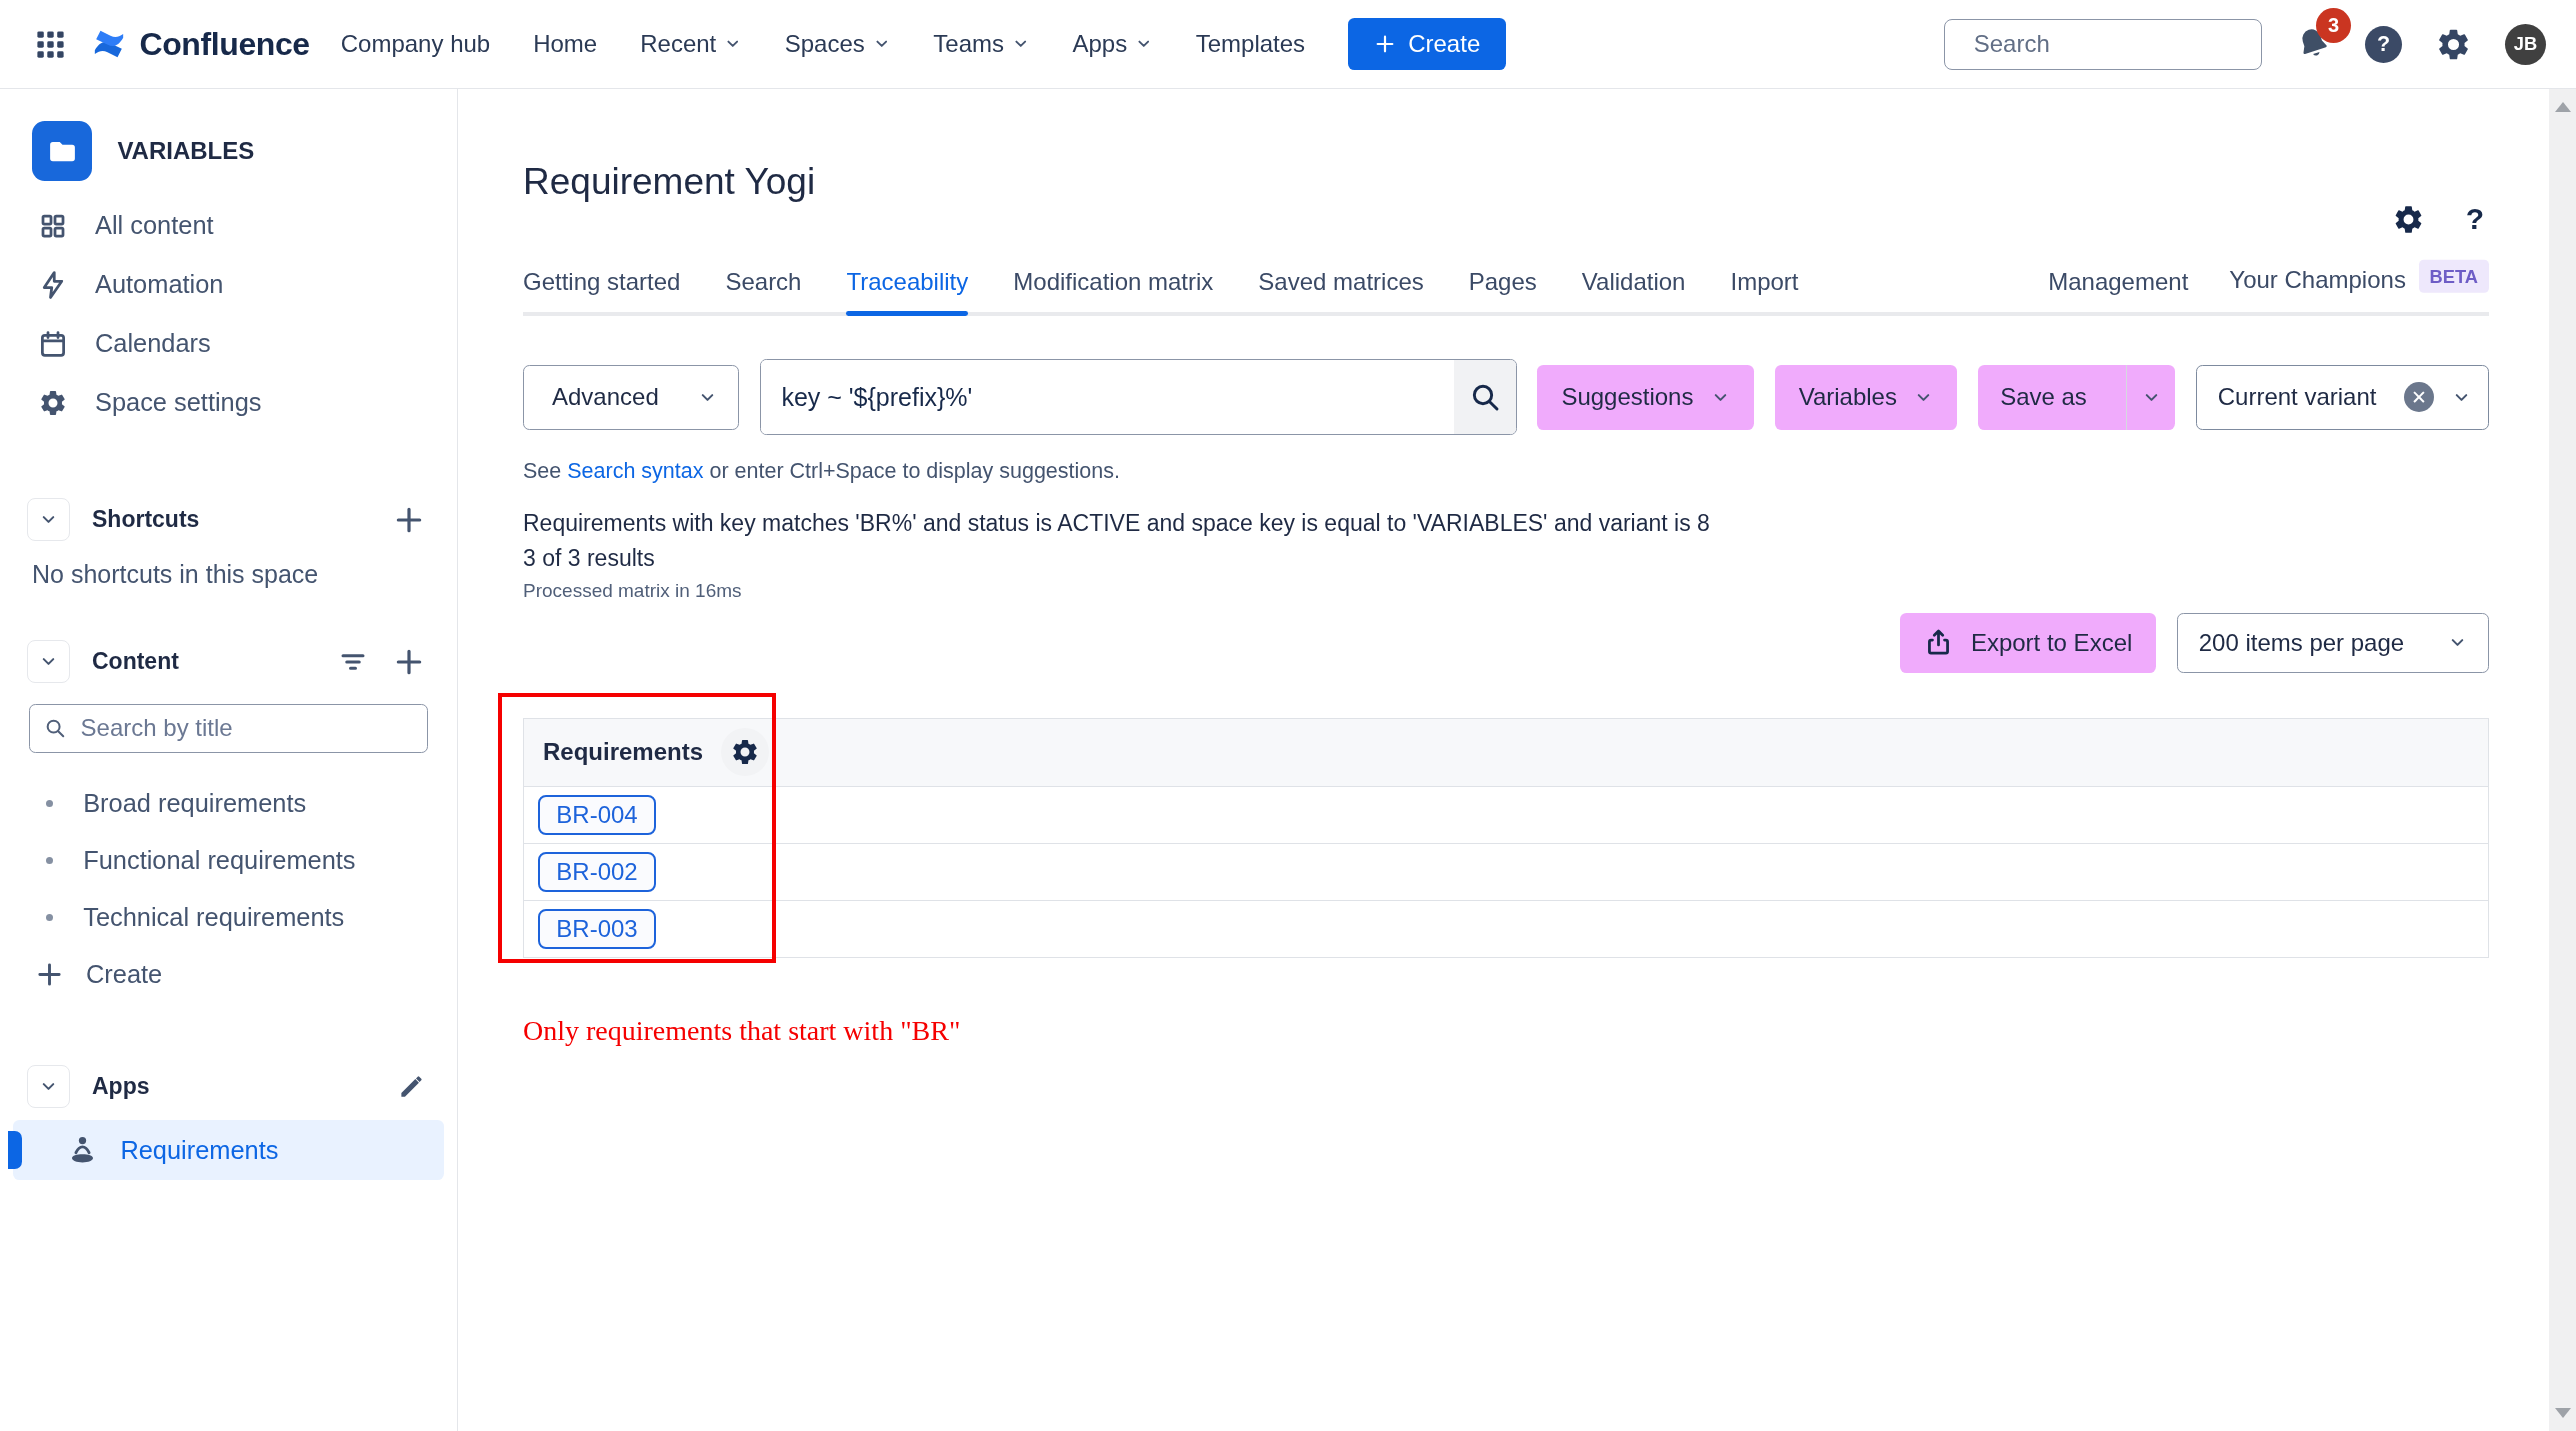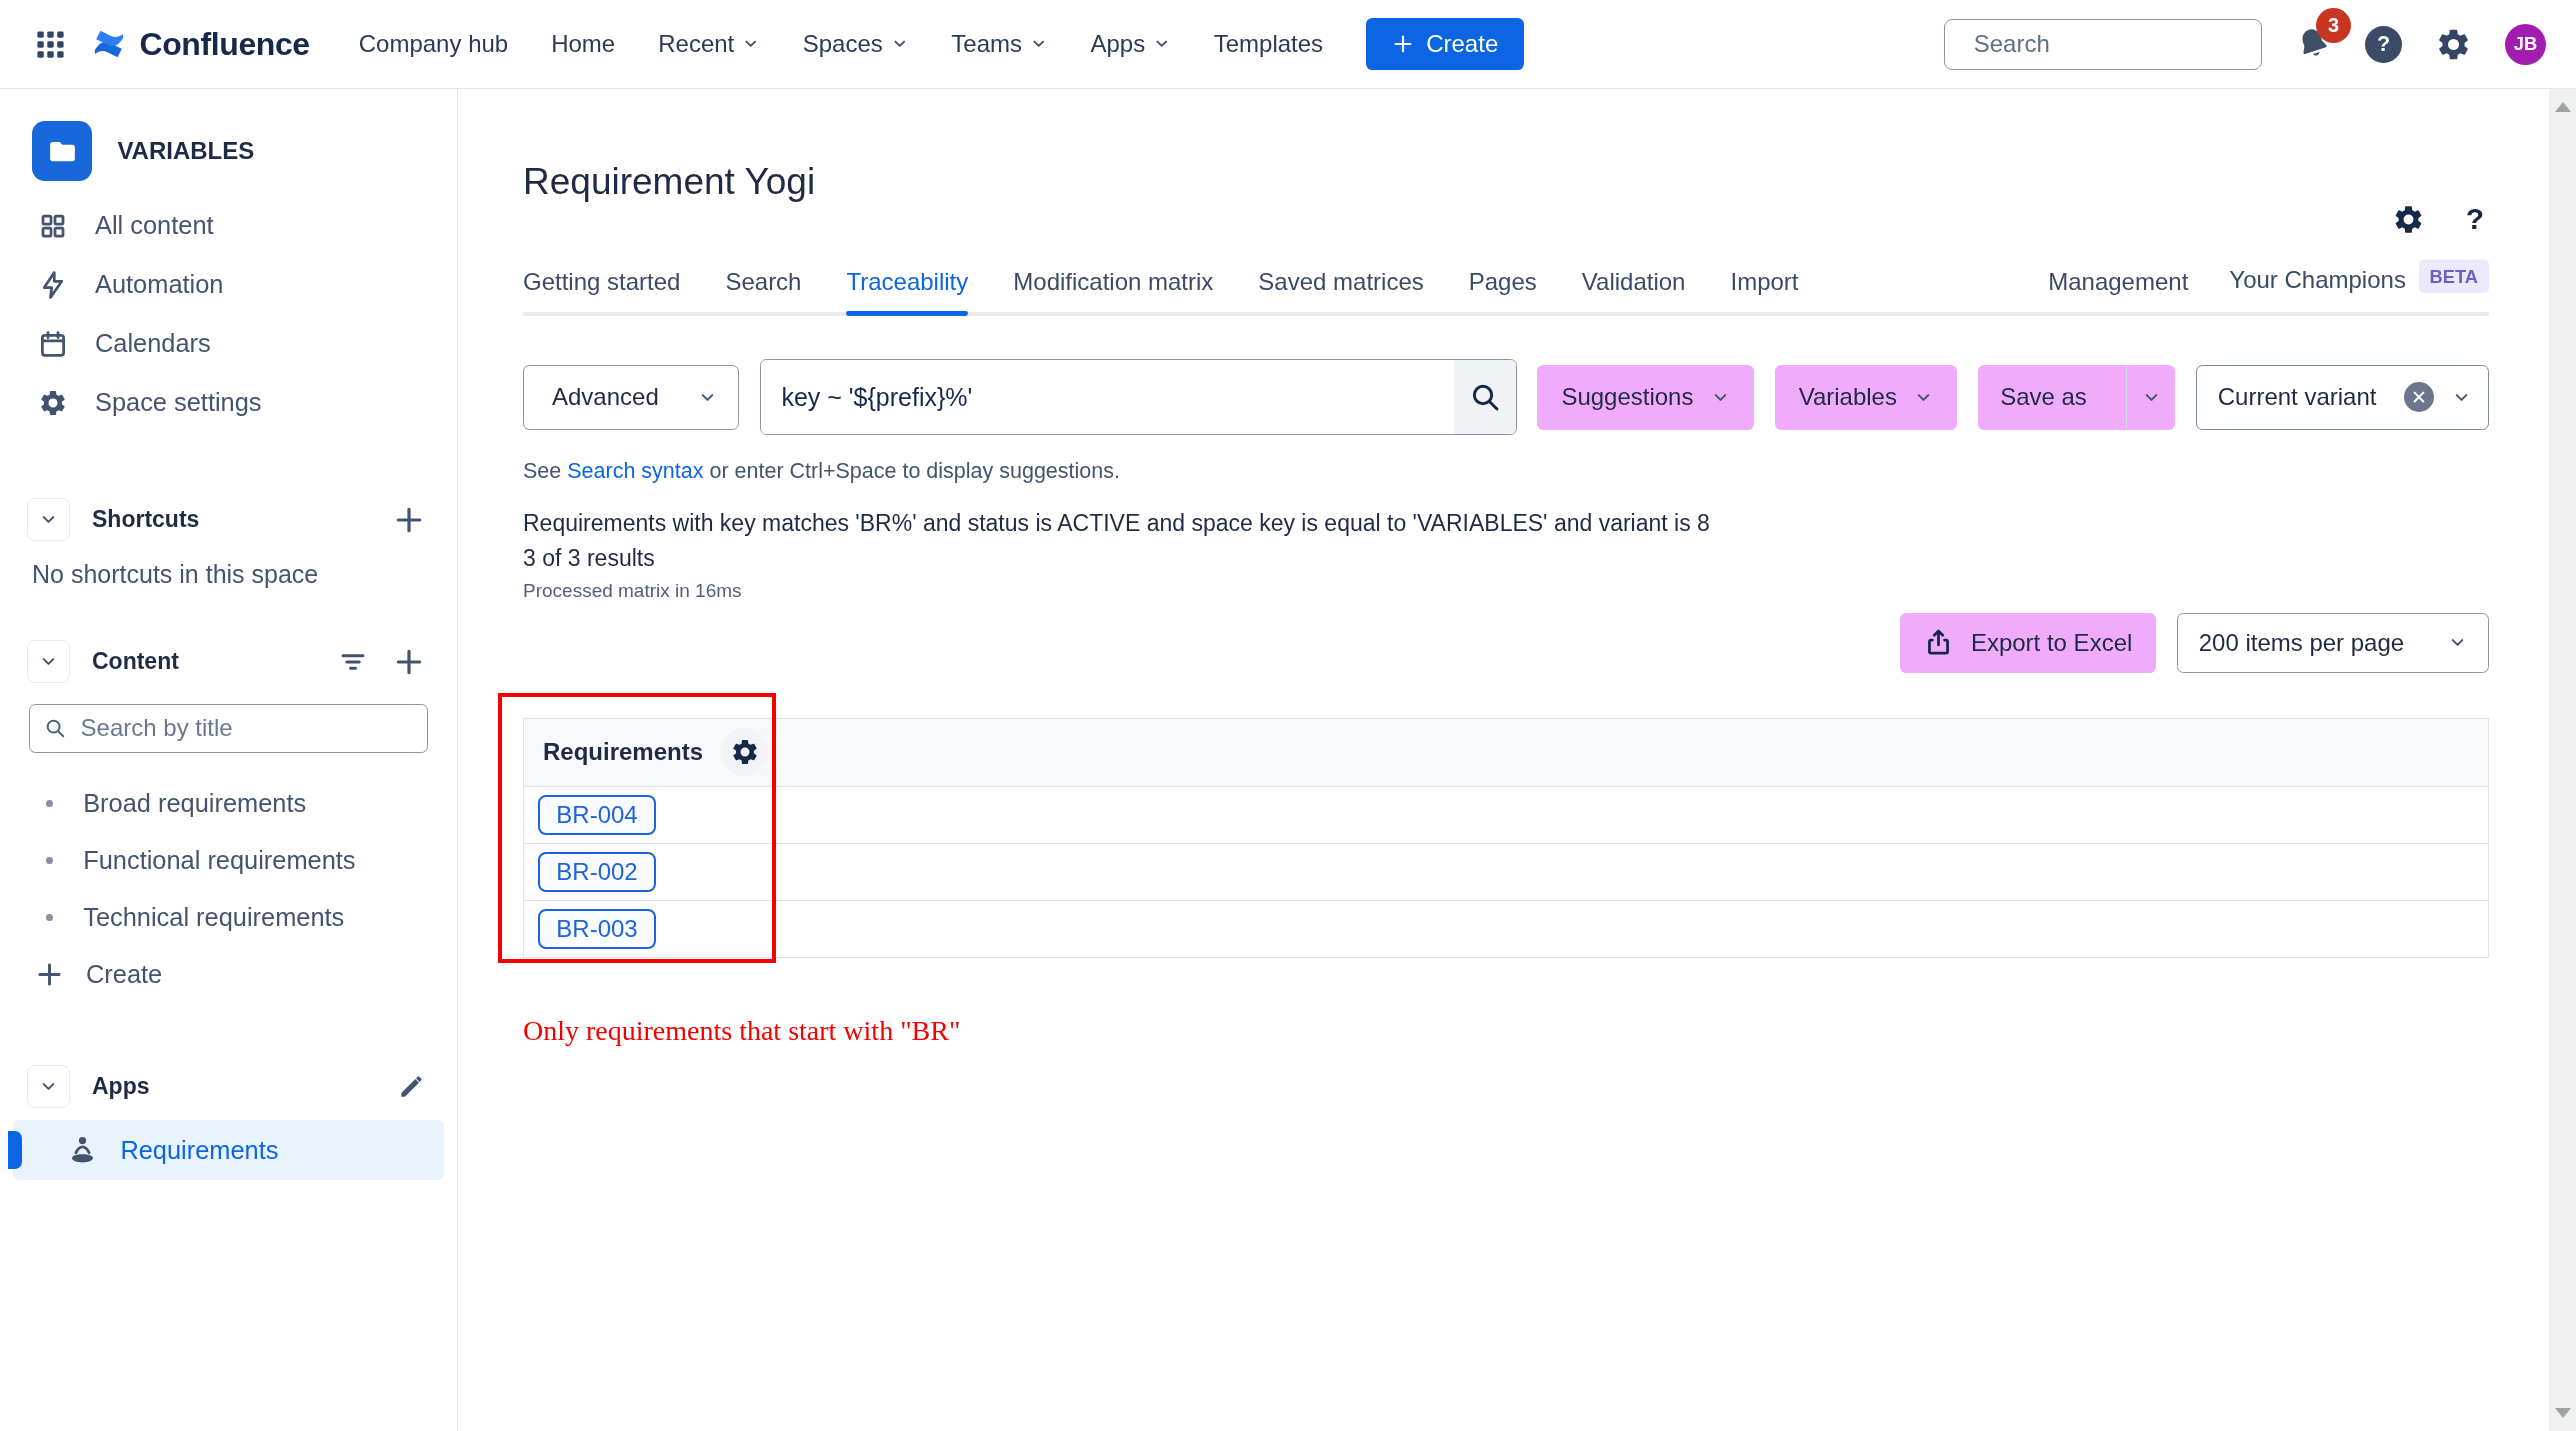--- a/index.html
+++ b/index.html
@@ -7,36 +7,36 @@
     font-family:"Liberation Sans","DejaVu Sans",sans-serif; color:#1F2A44; }
   svg { display:block; }
 
   
   .topbar { height:89px; display:flex; align-items:center; padding:0 30px;
     border-bottom:1.6px solid #E4E6EA; background:#fff; position:relative; z-index:5; }
   .tb-left { display:flex; align-items:center; }
   .appgrid { width:41px; height:41px; display:flex; align-items:center; justify-content:center; border-radius:6.4px; cursor:pointer; }
   .logo { display:flex; align-items:center; gap:11px; margin-left:17.5px; }
   .logo-text { font-size:32px; font-weight:700; color:#17294A; letter-spacing:-0.4px; }
-  .tb-nav { display:flex; align-items:center; gap:43px; margin-left:49px; }
+  .tb-nav { display:flex; align-items:center; gap:43px; margin-left:31px; }
   .tb-nav-item { display:flex; align-items:center; gap:8px; font-size:24px; font-weight:500; color:#2B3A55; cursor:pointer; white-space:nowrap; }
   .create-btn { margin-left:43px; height:52px; padding:0 25.4px; border:none; border-radius:6.4px;
     background:#0C66E4; color:#fff; font-size:24px; font-weight:500; display:flex; align-items:center; gap:12.7px; cursor:pointer;
     font-family:inherit; }
   .tb-right { margin-left:auto; display:flex; align-items:center; gap:33px; }
   .tb-search { width:318px; height:51px; border:1.6px solid #8B95A7; border-radius:8px;
     display:flex; align-items:center; gap:12.7px; padding:0 16px; background:#fff; }
   .tb-search input { border:none; outline:none; font-size:24px; flex:1; color:#1F2A44; font-family:inherit; background:transparent; }
   .tb-search input::placeholder { color:#626F86; }
   .bell-wrap { position:relative; cursor:pointer; }
   .badge { position:absolute; top:-17.5px; right:-19px; min-width:35px; height:35px; border-radius:17.5px;
     background:#CA3521; color:#fff; font-size:20px; font-weight:700; display:flex; align-items:center; justify-content:center; }
   .help-circ { width:37px; height:37px; border-radius:50%; background:#3B4A66; color:#fff;
     font-size:21.5px; font-weight:700; display:flex; align-items:center; justify-content:center; cursor:pointer; }
-  .avatar { width:41px; height:41px; border-radius:50%; background:#a21caf; color:#fff;
+  .avatar { width:41px; height:41px; border-radius:50%; background:#404040; color:#fff;
     font-size:18.3px; font-weight:700; display:flex; align-items:center; justify-content:center; cursor:pointer; }
 
   
   .shell { display:flex; height:1342px; }
   .sidebar { width:458px; border-right:1.6px solid #E4E6EA; padding-top:32px; flex-shrink:0; }
   .main { flex:1; position:relative; padding:0 87px 0 65px; overflow:hidden; }
 
   
   .space-head { display:flex; align-items:center; gap:25.4px; padding:0 32px; }
   .space-icon { width:60px; height:60px; border-radius:12.7px; background:#1868DB; display:flex; align-items:center; justify-content:center; }

